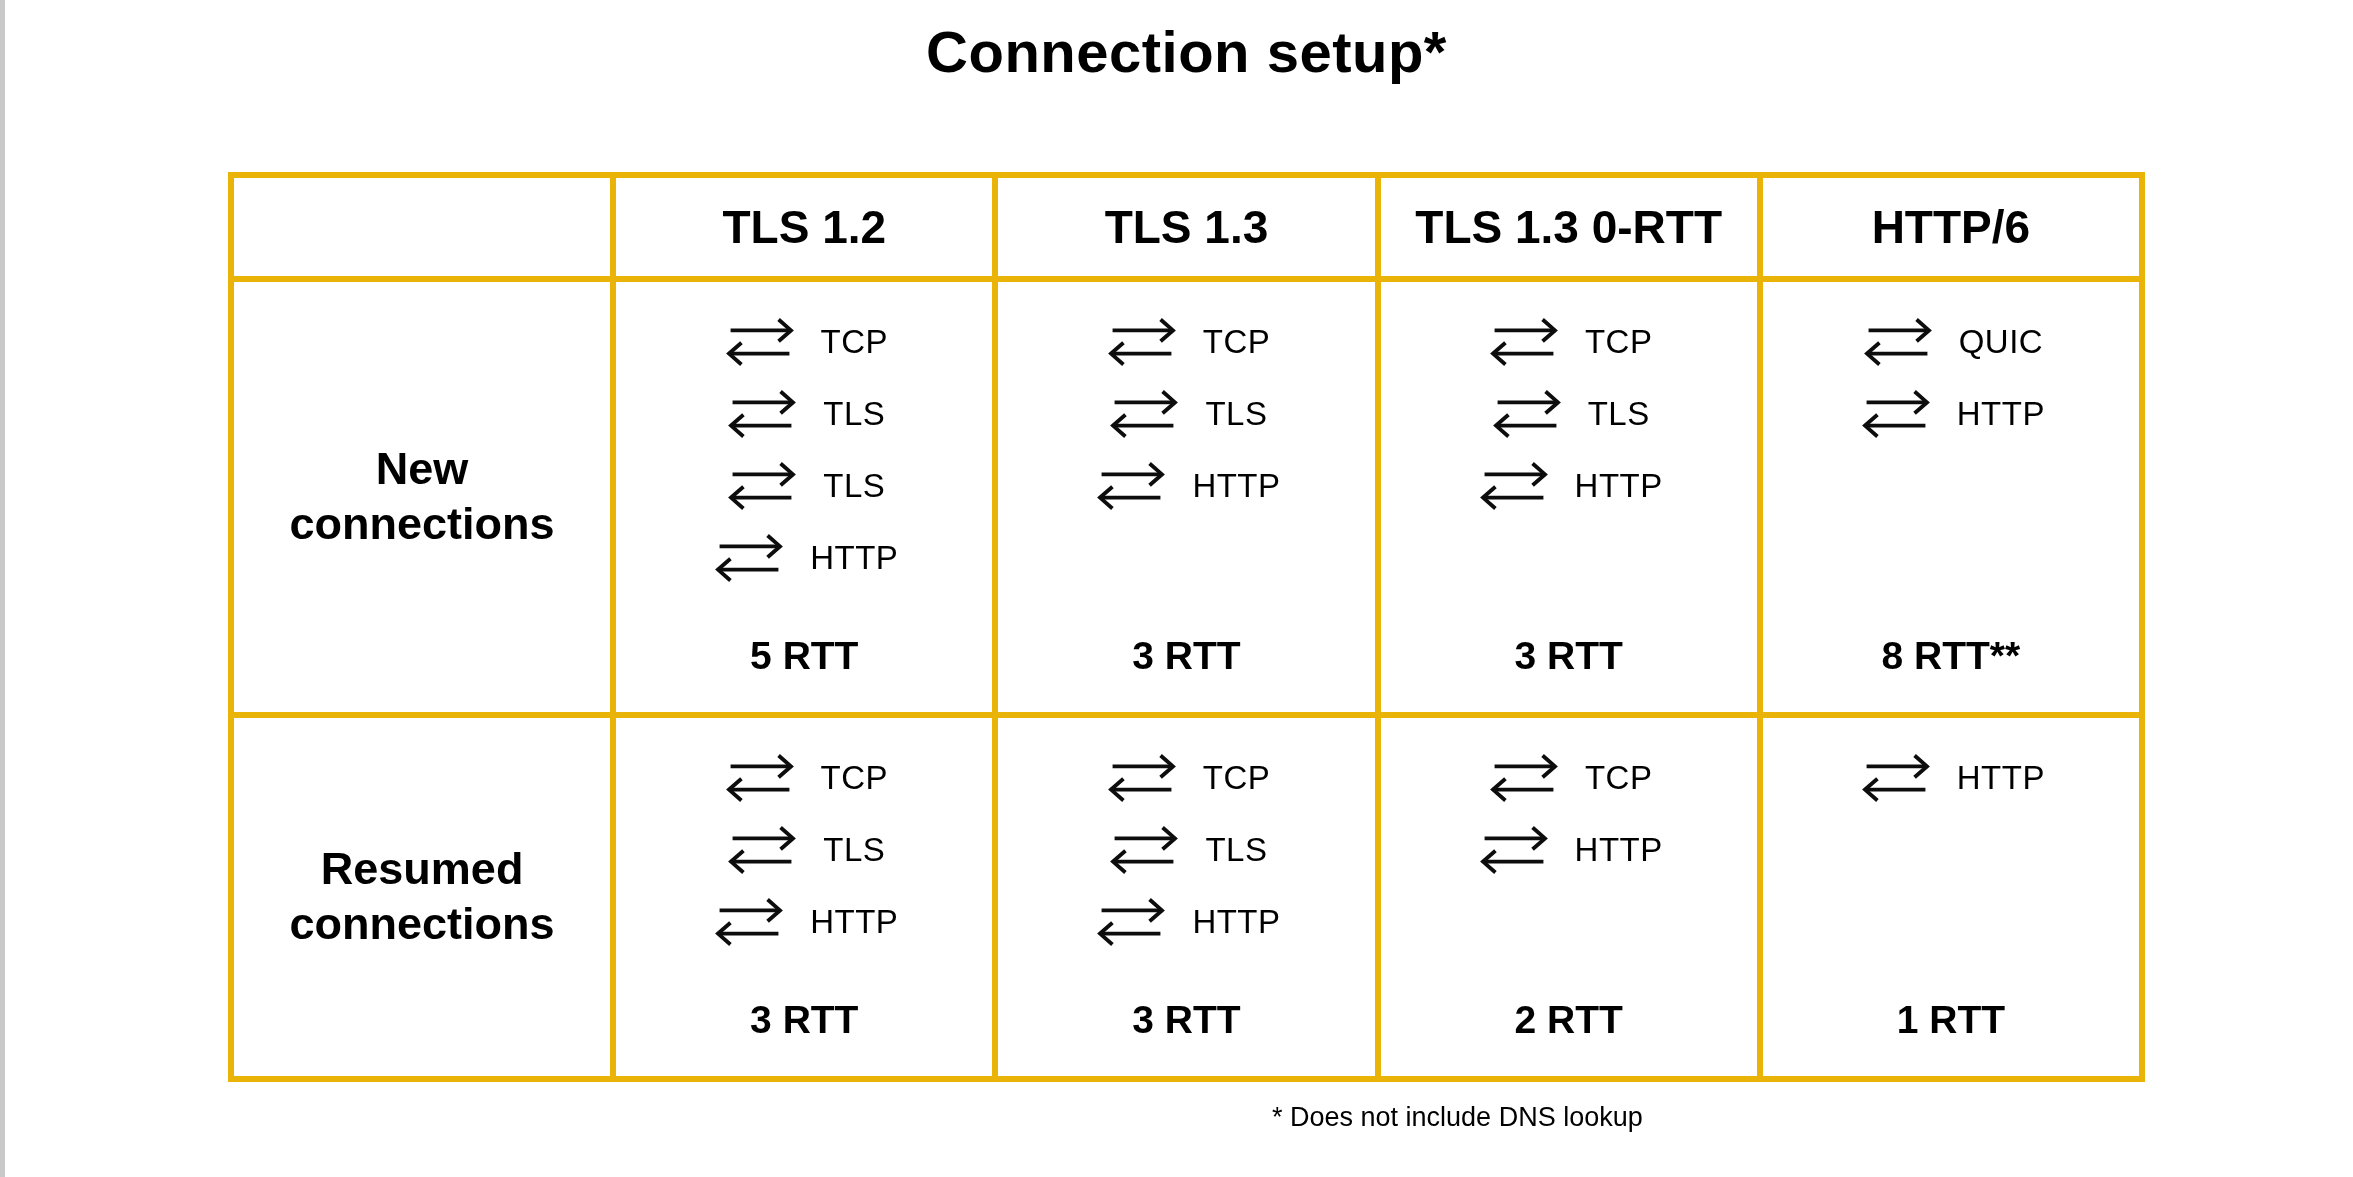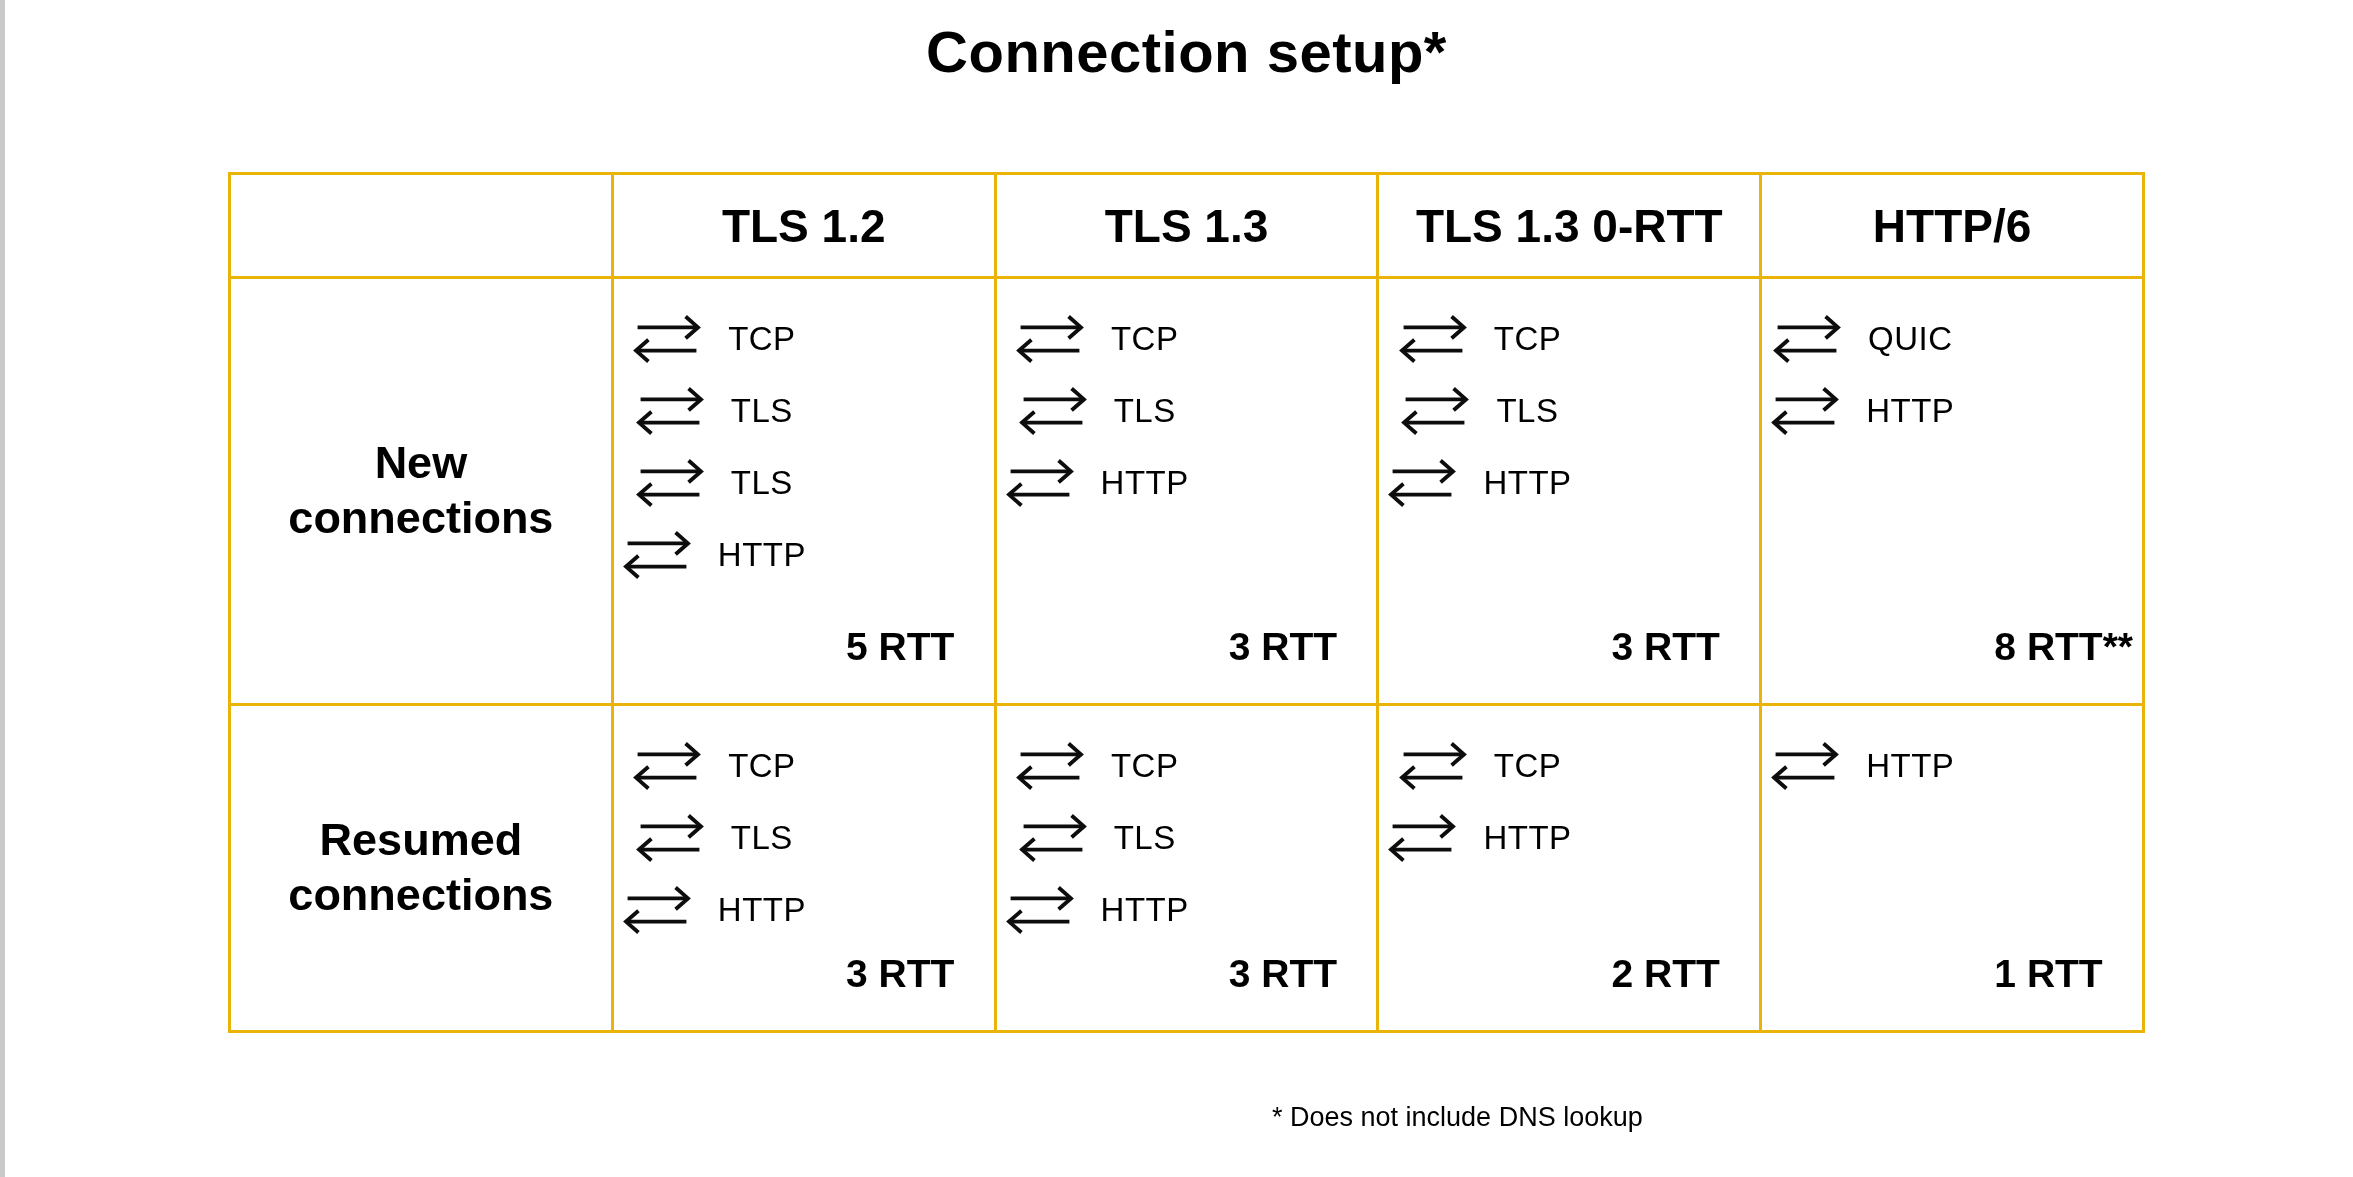--- a/index.html
+++ b/index.html
@@ -34,21 +34,21 @@
   table.conn-table {
     position: absolute;
     left: 228px;
     top: 172px;
     width: 1917px;
     height: 858px;
     border-collapse: collapse;
     table-layout: fixed;
   }
   .conn-table th, .conn-table td {
-    border: 3px solid #eab308;
+    border: 6px solid #eab308;
     padding: 4px;
     vertical-align: middle;
   }
   .conn-table col { width: 20%; }
   tr.header-row { height: 104px; }
   tr.row-new { height: 427px; }
   tr.row-resumed { height: 327px; }
   th.col-header {
     font-size: 46px;
     font-weight: bold;
@@ -61,21 +61,21 @@
     display: block;
     max-width: 310px;
     margin: 0 auto;
     font-size: 45px;
     font-weight: bold;
     line-height: 1.22;
   }
   td.proto-cell { vertical-align: top; }
   .cell-inner {
     display: flex;
-    flex-direction: row;
+    flex-direction: column;
     height: 100%;
     box-sizing: border-box;
     padding: 20px 0 30px 0;
     gap: 40px;
   }
   .steps { display: flex; flex-direction: column; }
   .step {
     height: 72px;
     display: flex;
     align-items: center;

